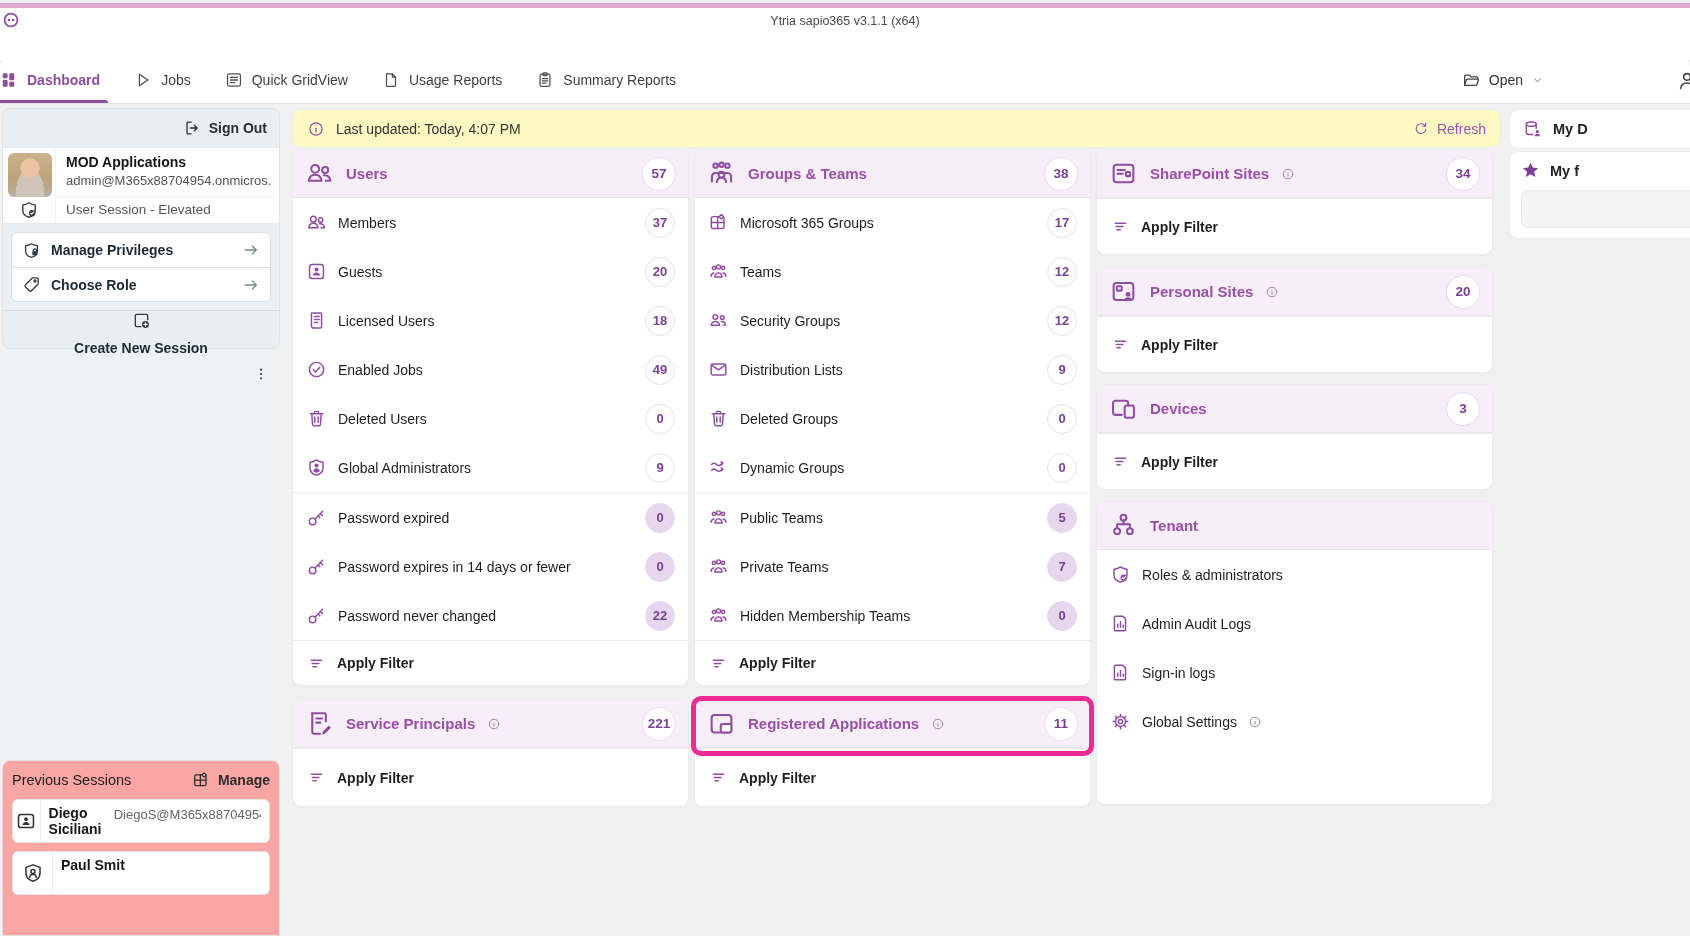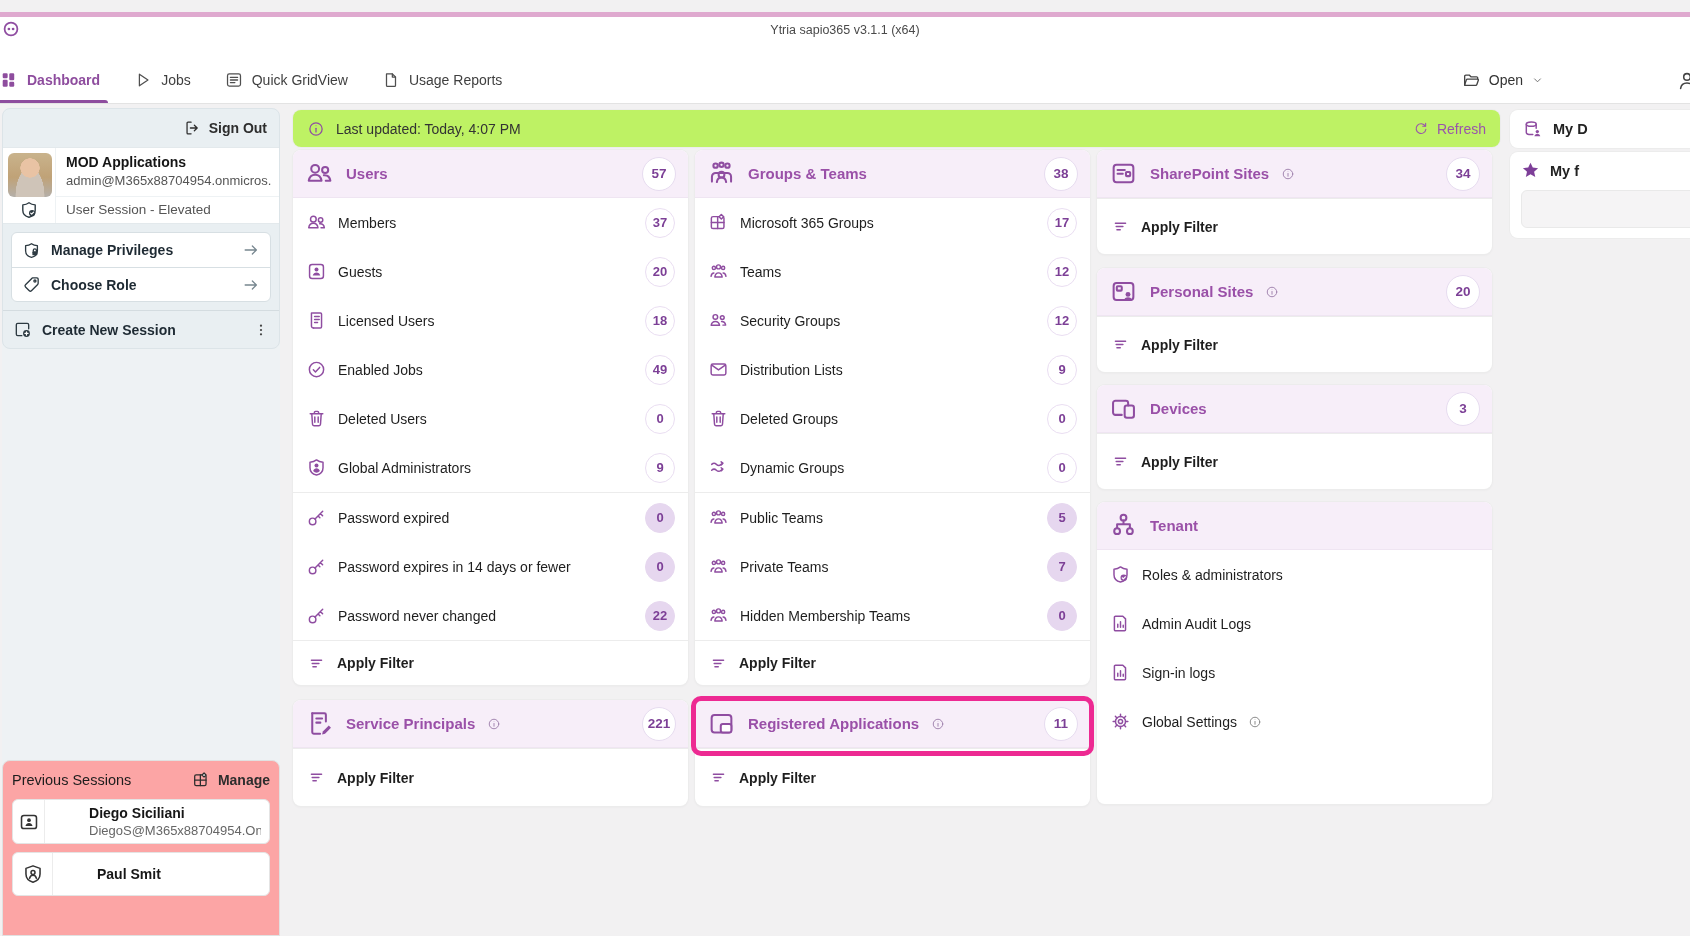--- a/index.html
+++ b/index.html
@@ -1,20 +1,20 @@
 <!DOCTYPE html>
 <html><head>
 <meta charset="utf-8">
 <style>
   * { margin:0; padding:0; box-sizing:border-box; }
   html,body { width:1690px; height:936px; overflow:hidden; }
   body { font-family:"Liberation Sans", sans-serif; background:#f2f1f2; position:relative; color:#222; }
 
   
-  .titlebar { position:absolute; top:12px; left:0; width:1690px; height:57px; background:#fff; }
+  .titlebar { position:absolute; top:3px; left:0; width:1690px; height:57px; background:#fff; }
   .titlebar::before { content:""; position:absolute; top:0; left:0; right:0; height:5px; background:#dfa9cf; }
   .app-logo { position:absolute; top:9px; left:3px; width:16px; height:16px; color:#8f4da1; }
   .app-title { position:absolute; top:11px; left:0; width:100%; text-align:center; font-size:12.5px; color:#4a4a4a; }
 
   
   .navbar { position:absolute; top:57px; left:0; width:1690px; height:47px; background:#fff; border-radius:10px 10px 0 0; border-bottom:1px solid #e3e3e3; }
   .nav-tabs { display:flex; align-items:center; height:100%; gap:34px; }
   .nav-tab { position:relative; height:100%; display:flex; align-items:center; gap:9px; font-size:14px; color:#3f3f3f; cursor:default; }
   .nav-tab .nav-ic { width:18px; height:18px; color:#4f4f4f; }
   .nav-tab.active { color:#8e4d9e; font-weight:700; }
@@ -41,38 +41,38 @@
   .user-name { font-size:14px; font-weight:700; color:#161616; }
   .user-email { font-size:13px; color:#555; margin-top:3px; white-space:nowrap; overflow:hidden; }
   .session-ic-cell { display:flex; align-items:center; justify-content:center; padding:3px 0; color:#2d3a42; }
   .session-ic-cell .ic { width:20px; height:20px; }
   .session-text { border-left:1px solid #eef2f4; padding:5px 20px 6px 10px; font-size:13.5px; color:#555; display:flex; align-items:center; }
   .action-rows { margin:8px 8px 0; background:#fff; border:1px solid #d7dfe3; border-radius:6px; }
   .action-row { height:34px; display:flex; align-items:center; gap:10px; padding:0 10px; font-size:14px; font-weight:700; color:#1e2a33; }
   .action-row + .action-row { border-top:1px solid #d7dfe3; }
   .action-row .ic { width:19px; height:19px; color:#2d3a42; }
   .action-row .arrow { margin-left:auto; width:18px; height:18px; color:#77868f; }
-  .create-row { margin-top:8px; height:38px; border-top:1px solid #d4dce0; display:flex; align-items:center; gap:10px; padding:0 10px; font-size:14px; font-weight:700; color:#1e2a33; }
+  .create-row { margin-top:8px; height:38px; border-top:1px solid #d4dce0; display:flex; align-items:center; gap:10px; padding:0 10px; font-size:14px; font-weight:700; color:#1e2a33;flex-direction:column; }
   .create-row .ic { width:19px; height:19px; color:#2d3a42; }
   .create-row .kebab { margin-left:auto; width:16px; height:16px; color:#444; }
 
   .prev-card { position:absolute; left:2px; top:760px; width:278px; height:176px; background:#fca5a5; border:1px solid #e1e1e1; border-radius:8px 8px 0 0; padding:0 9px; }
   .prev-header { height:38px; display:flex; align-items:center; justify-content:space-between; }
   .prev-title { font-size:14.5px; color:#1d1d1d; }
   .manage-btn { display:flex; align-items:center; gap:8px; font-size:14px; font-weight:700; color:#2d2d2d; }
   .manage-btn .ic { width:18px; height:18px; }
   .session-item { border:1px solid #e4e4e4; border-radius:6px; margin-bottom:8px; display:flex; align-items:stretch; min-height:44px; background:#fff; }
   .session-ic { width:40px; display:flex; align-items:center; justify-content:center; border-right:1px solid #ececec; color:#333; }
   .session-ic svg { width:22px; height:22px; }
-  .session-meta { padding:5px 8px; min-width:0; display:flex; flex-direction:column; justify-content:center;margin-left:36px; }
+  .session-meta { padding:5px 8px; min-width:0; display:flex; flex-direction:row; justify-content:center; }
   .session-name { font-size:14px; font-weight:700; color:#161616; }
   .session-email { font-size:13px; color:#666; margin-top:2px; white-space:nowrap; overflow:hidden; }
 
   
-  .update-bar { position:absolute; left:293px; top:110px; width:1207px; height:37px; background:#bef264; border-radius:8px; box-shadow:0 0 0 1px #ececec; display:flex; align-items:center; padding:0 14px; gap:11px; }
+  .update-bar { position:absolute; left:293px; top:110px; width:1207px; height:37px; background:#fef9c3; border-radius:8px; box-shadow:0 0 0 1px #ececec; display:flex; align-items:center; padding:0 14px; gap:11px; }
   .update-bar .info { width:18px; height:18px; color:#8f4da1; }
   .update-text { font-size:14px; color:#333; }
   .refresh-btn { margin-left:auto; display:flex; align-items:center; gap:8px; color:#9955aa; font-size:14px; }
   .refresh-btn .ic { width:16px; height:16px; }
 
   .col { position:absolute; top:150px; width:395px; }
   #col1 { left:293px; } #col2 { left:695px; } #col3 { left:1097px; }
 
   .card { position:absolute; left:0; width:395px; background:#fff; border-radius:8px; box-shadow:0 0 0 1px #ececec, 0 1px 3px rgba(0,0,0,.05); display:flex; flex-direction:column; }
   .card-header { height:48px; flex:none; background:#f7eef9; border-radius:8px 8px 0 0; display:flex; align-items:center; gap:12px; padding:0 12px; border-bottom:1px solid #efe5f2; position:relative; z-index:1; }
@@ -150,20 +150,28 @@
             <path d="M6 7.2 h8 M6 10 h8 M6 12.8 h5"></path>
           </svg></span>
       <span>Quick GridView</span>
     </div>
     <div class="nav-tab">
       <span class="nav-ic"><svg viewBox="0 0 20 20" width="100%" height="100%" fill="none" stroke="currentColor" stroke-width="1.4" stroke-linecap="round" stroke-linejoin="round">
             <path d="M5 3.2 h6.5 l3.5 3.5 V16 a1 1 0 0 1 -1 1 H6 a1 1 0 0 1 -1 -1 Z"></path>
             <path d="M11.5 3.2 V6.7 H15"></path>
           </svg></span>
       <span>Usage Reports</span>
+    </div>
+    <div class="nav-tab">
+      <span class="nav-ic"><svg viewBox="0 0 20 20" width="100%" height="100%" fill="none" stroke="currentColor" stroke-width="1.4" stroke-linecap="round" stroke-linejoin="round">
+            <rect x="4.5" y="3.6" width="11" height="13.4" rx="1.6"></rect>
+            <rect x="7.5" y="2.2" width="5" height="2.8" rx="1"></rect>
+            <path d="M7 8.5 h6 M7 11 h6 M7 13.5 h4"></path>
+          </svg></span>
+      <span>Summary Reports</span>
     </div>
   </div>
   <div class="open-btn">
     <span class="nav-ic"><svg viewBox="0 0 20 20" width="100%" height="100%" fill="none" stroke="currentColor" stroke-width="1.4" stroke-linecap="round" stroke-linejoin="round">
           <path d="M2.8 14.6 V5.5 a1.2 1.2 0 0 1 1.2-1.2 h3.6 l1.8 1.8 h5.9 a1.2 1.2 0 0 1 1.2 1.2 v.9"></path>
           <path d="M2.8 14.6 l1.8-5.3 a1.2 1.2 0 0 1 1.14-.82 h10.6 a.9 .9 0 0 1 .85 1.2 l-1.55 4.6 a1.2 1.2 0 0 1 -1.14 .82 H2.8 Z"></path>
         </svg></span>
     <span>Open</span>
     <span class="chev"><svg viewBox="0 0 20 20" width="100%" height="100%" fill="none" stroke="currentColor" stroke-width="1.4" stroke-linecap="round" stroke-linejoin="round">
           <path d="M5.5 7.5 L10 12 L14.5 7.5"></path>

